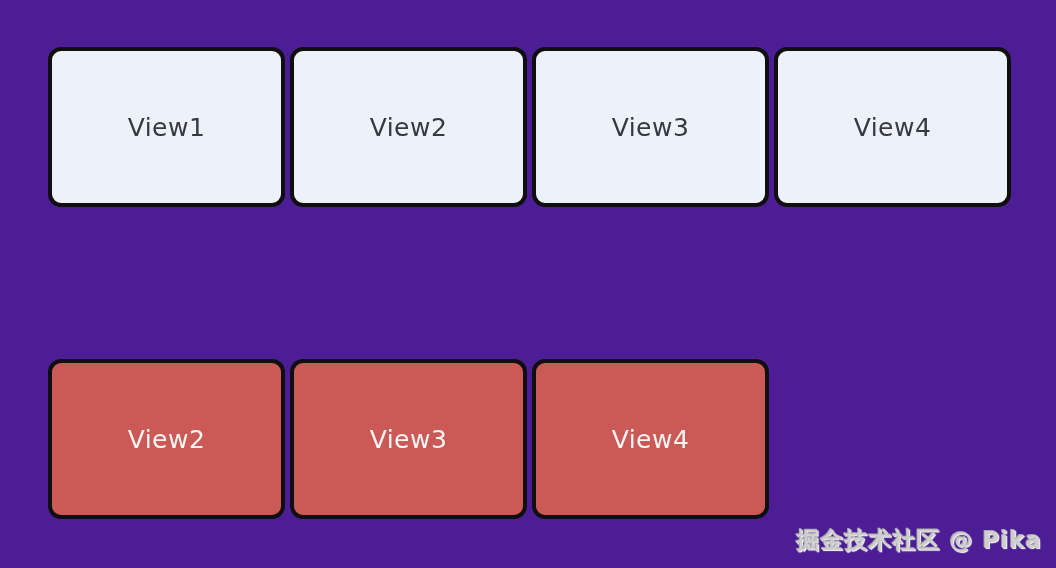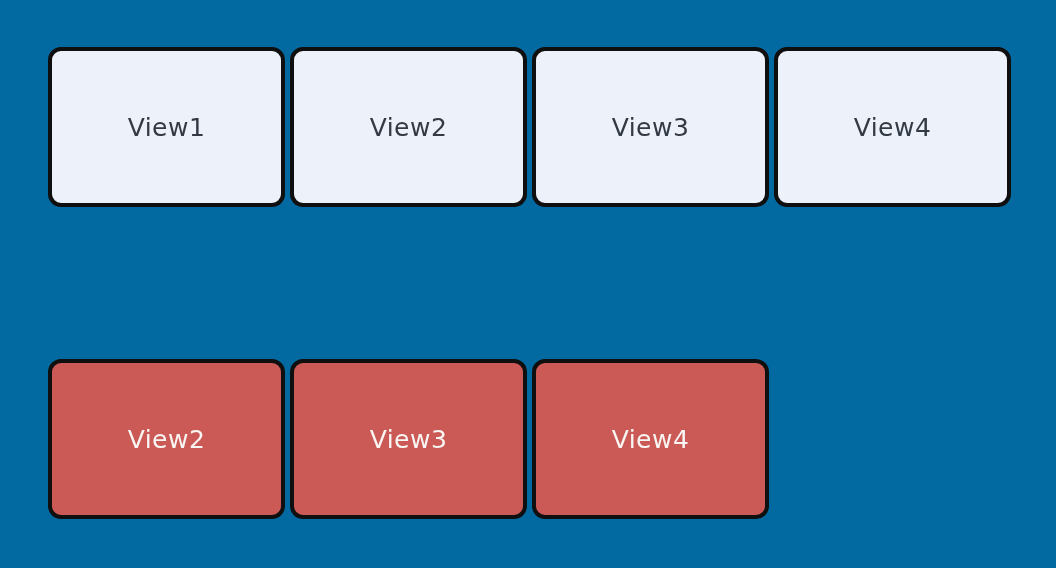--- a/index.html
+++ b/index.html
@@ -5,21 +5,21 @@
   html, body {
     margin: 0;
     padding: 0;
     background: #ffffff;
     font-family: "DejaVu Sans", "Liberation Sans", sans-serif;
   }
   .stage {
     position: relative;
     width: 1056px;
     height: 568px;
-    background: #0369a1;
+    background: #4c1d95;
     overflow: hidden;
   }
   .row {
     position: absolute;
     left: 48px;
     display: flex;
     gap: 5px;
   }
   .row-top    { top: 47px; }
   .row-bottom { top: 359px; }
@@ -80,14 +80,15 @@
       <span>View2</span>
     </div>
     <div class="box box-red">
       <span>View3</span>
     </div>
     <div class="box box-red">
       <span>View4</span>
     </div>
   </div>
 
+  <div class="watermark">掘金技术社区 @ Pika</div>
 
 </div>
 
 </body></html>

